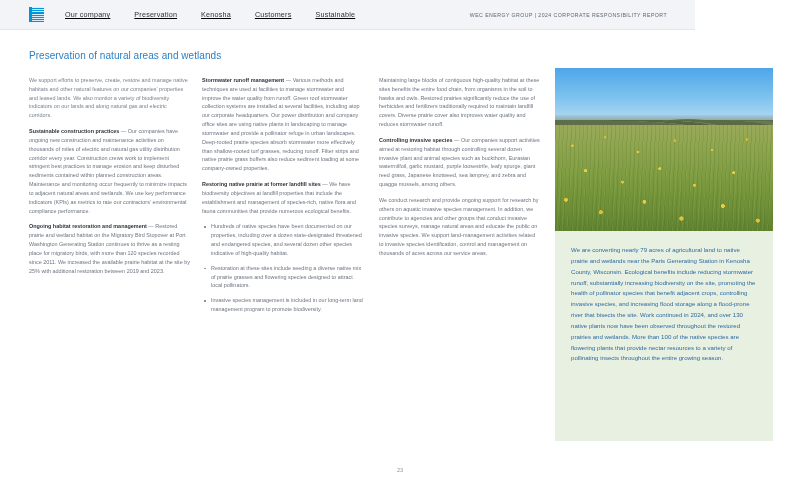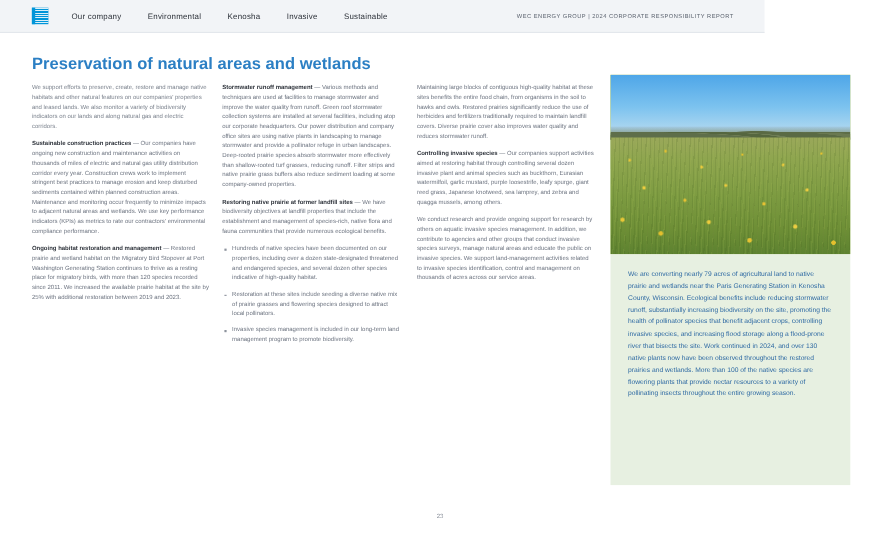--- a/index.html
+++ b/index.html
@@ -9,21 +9,21 @@
     font-family: "Liberation Sans", sans-serif;
     overflow: hidden;
   }
 
   
   .topbar {
     position: absolute; top: 0; left: 0;
     width: 695px; height: 30px;
     background: #f2f4f7;
     border-bottom: 1px solid #e3e7ec;
-    display: flex; align-items: center;
+    display: flex; align-items: center; text-decoration: underline;
   }
   .logo {
     width: 15px; height: 15px;
     margin-left: 29px; margin-right: 21px;
     background: #0095d9;
     position: relative;
     flex: 0 0 auto;
   }
   .logo .stripes {
     position: absolute; inset: 0;
@@ -53,21 +53,21 @@
     position: absolute; right: 28px; top: 50%;
     transform: translateY(-50%);
     font-size: 5.2px; color: #5d6470;
     letter-spacing: 0.45px;
     white-space: nowrap;
   }
 
   
   .page-title {
     position: absolute; left: 29px; top: 50px;
-    font-size: 15px; font-weight: 700;
+    font-size: 10px; font-weight: 400;
     color: #2b7fc4;
     letter-spacing: 0.05px;
   }
 
   
   .col {
     position: absolute;
     top: 76px;
     width: 161px;
     font-size: 5.45px;
@@ -187,23 +187,23 @@
 </head>
 <body>
 
 <div class="topbar">
   <div class="logo">
     <div class="stripes"></div>
     <div class="notch"></div>
   </div>
   <div class="navlinks">
     <div class="navlink">Our company</div>
-    <div class="navlink">Environmental</div>
+    <div class="navlink">Preservation</div>
     <div class="navlink">Kenosha</div>
-    <div class="navlink">Invasive</div>
+    <div class="navlink">Customers</div>
     <div class="navlink">Sustainable</div>
   </div>
   <div class="report-label">WEC ENERGY GROUP | 2024 CORPORATE RESPONSIBILITY REPORT</div>
 </div>
 
 <div class="page-title">Preservation of natural areas and wetlands</div>
 
 <div class="col c1">
   <p class="lead">We support efforts to preserve, create, restore and manage native habitats and other natural features on our companies' properties and leased lands. We also monitor a variety of biodiversity indicators on our lands and along natural gas and electric corridors.</p>
   <p><b>Sustainable construction practices</b><span> — Our companies have ongoing new construction and maintenance activities on thousands of miles of electric and natural gas utility distribution corridor every year. Construction crews work to implement stringent best practices to manage erosion and keep disturbed sediments contained within planned construction areas. Maintenance and monitoring occur frequently to minimize impacts to adjacent natural areas and wetlands. We use key performance indicators (KPIs) as metrics to rate our contractors' environmental compliance performance.</span></p>

